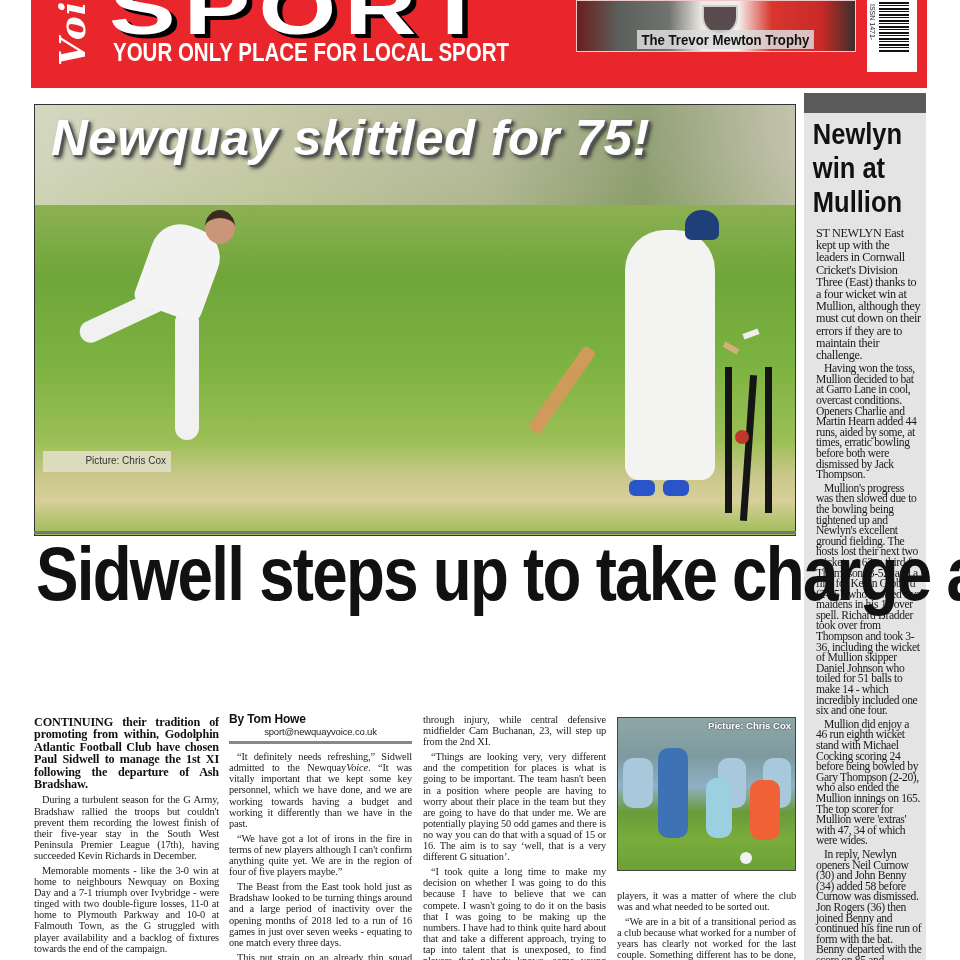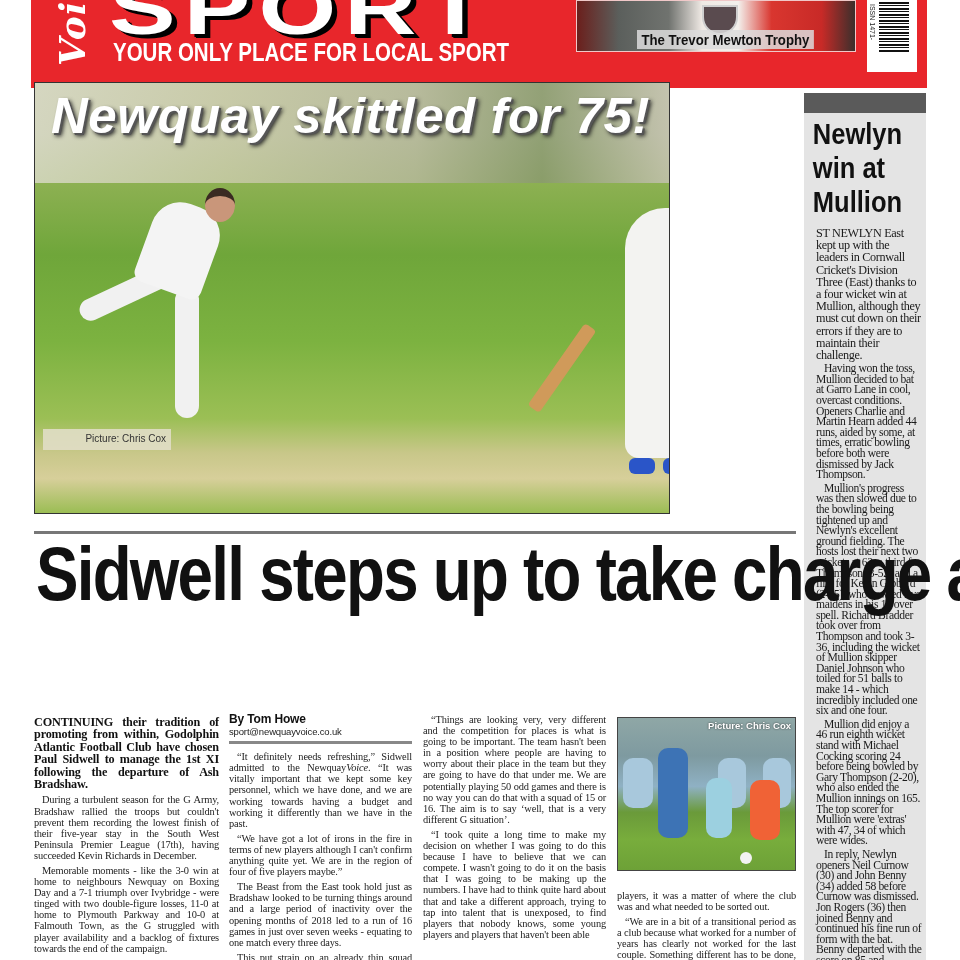--- a/index.html
+++ b/index.html
@@ -12,21 +12,21 @@
   .mast-sport { position: absolute; left: 78px; top: -34px; font-family: "Liberation Sans", sans-serif; font-weight: 900; font-size: 74px; color: #fff; letter-spacing: 6px; text-shadow: 3px 3px 0 #000, 4px 4px 0 #000; transform: scaleX(1.35); transform-origin: left top; }
   .mast-tagline { position: absolute; left: 82px; top: 38px; font-family: "Liberation Sans", sans-serif; font-weight: bold; font-size: 25px; color: #fff; letter-spacing: 0px; transform: scaleX(0.82); transform-origin: left top; white-space: nowrap; }
   .mast-photo { position: absolute; left: 545px; top: 0; width: 280px; height: 52px; background: linear-gradient(90deg, #6b1f1c 0%, #5b5f5c 15%, #70736f 33%, #efe9e4 45%, #f3f0ec 58%, #d9362f 70%, #c82a27 88%, #3a2f2c 100%); border: 1px solid #f0c8c8; overflow: hidden; }
   .mast-photo .trophy { position: absolute; left: 125px; top: 4px; width: 36px; height: 30px; border-radius: 0 0 18px 18px; background: #5a4b4f; border: 2px solid #cfcfcf; }
   .mast-photo .caption { position: absolute; left: 60px; bottom: 2px; background: rgba(220,220,220,0.85); padding: 1px 5px; font-family: "Liberation Sans", sans-serif; font-weight: bold; font-size: 15px; color: #111; transform: scaleX(0.88); transform-origin: left center; white-space: nowrap; }
   .barcode { position: absolute; left: 836px; top: 0; width: 50px; height: 72px; background: #fff; }
   .barcode .bars { position: absolute; left: 12px; top: 2px; width: 30px; height: 50px; background: repeating-linear-gradient(180deg, #111 0 2px, #fff 2px 3px, #111 3px 4px, #fff 4px 6px); }
   .barcode .num { position: absolute; left: 2px; top: 4px; font-family: "Liberation Sans", sans-serif; font-size: 7px; writing-mode: vertical-rl; color: #222; }
 
   
-  .main-photo { position: absolute; left: 34px; top: 82px; width: 636px; height: 432px; overflow: hidden; border: 1px solid #333;
+  .main-photo { position: absolute; left: 34px; top: 104px; width: 762px; height: 432px; overflow: hidden; border: 1px solid #333;
     background: linear-gradient(180deg, #c6c9a8 0%, #b8c19b 12%, #8fb154 22%, #6fa63a 40%, #7cb240 60%, #9bbf55 78%, #c8c789 86%, #d7cf9a 92%, #9bbd54 100%); }
   .photo-bg-building { position: absolute; left: 0; top: 0; width: 100%; height: 100px; background: linear-gradient(90deg, #d8d9c5 0%, #c9cba9 30%, #b5b89a 60%, #8a9a6e 80%, #c4c2b0 100%); opacity: 0.85; }
   .photo-headline { position: absolute; left: 16px; top: 4px; font-family: "Liberation Sans", sans-serif; font-style: italic; font-weight: 900; font-size: 50px; color: #fff; text-shadow: 2px 2px 0 #555, 3px 3px 4px #222; letter-spacing: 0.5px; transform: scaleX(1.02); transform-origin: left top; white-space: nowrap; }
   .bowler { position: absolute; left: 20px; top: 105px; width: 210px; height: 250px; }
   .bowler .torso { position: absolute; left: 90px; top: 15px; width: 70px; height: 90px; background: #f4f4f4; border-radius: 30px 30px 10px 10px; transform: rotate(20deg); }
   .bowler .head { position: absolute; left: 150px; top: 0; width: 30px; height: 34px; background: #c9967a; border-radius: 50%; border-top: 8px solid #3a2a22; }
   .bowler .leg1 { position: absolute; left: 20px; top: 90px; width: 120px; height: 22px; background: #f1f1f1; border-radius: 12px; transform: rotate(-25deg); }
   .bowler .leg2 { position: absolute; left: 120px; top: 100px; width: 24px; height: 130px; background: #f1f1f1; border-radius: 12px; }
   .batsman { position: absolute; left: 560px; top: 105px; width: 140px; height: 300px; }
   .batsman .body { position: absolute; left: 30px; top: 20px; width: 90px; height: 250px; background: #f3f3f1; border-radius: 40px 40px 14px 14px; }
@@ -53,21 +53,21 @@
   .rule-top { position: absolute; left: 34px; top: 531px; width: 762px; height: 3px; background: #777; }
   .main-headline { position: absolute; left: 36px; top: 530px; width: 770px; font-family: "Liberation Sans", sans-serif; font-weight: bold; font-size: 74px; line-height: 88px; color: #111; letter-spacing: -2px; transform: scaleX(0.86) scaleY(1.02); transform-origin: left top; white-space: nowrap; }
 
   
   .col { position: absolute; top: 716px; font-family: "Liberation Serif", serif; font-size: 10.4px; line-height: 11.1px; color: #222; text-align: justify; letter-spacing: -0.15px; }
   .col p { margin-bottom: 4px; text-indent: 8px; }
   .col1 { left: 34px; width: 185px; }
   .col1 .standfirst { font-weight: bold; font-size: 12.2px; line-height: 12.4px; text-indent: 0; color: #111; margin-bottom: 4px; }
   .col2 { left: 229px; width: 183px; top: 714px; }
   .byline { font-family: "Liberation Sans", sans-serif; font-weight: bold; font-size: 12px; color: #111; text-align: left; text-indent: 0 !important; margin-bottom: 1px !important; }
-  .byline-email { font-family: "Liberation Sans", sans-serif; font-size: 9.5px; color: #222; text-align: left; text-indent: 0 !important; margin-bottom: 4px !important; }
+  .byline-email { font-family: "Liberation Sans", sans-serif; font-size: 9.5px; color: #222; text-align: center; text-indent: 0 !important; margin-bottom: 4px !important; }
   .byline-rule { height: 3px; background: #888; margin: 0 0 7px 0; }
   .col3 { left: 423px; width: 183px; top: 714px; }
   .col4 { left: 617px; width: 179px; top: 890px; }
   .col .it { font-style: italic; }
 
   .inset-photo { position: absolute; left: 617px; top: 717px; width: 179px; height: 154px; border: 1px solid #444; overflow: hidden;
     background: linear-gradient(180deg, #8fa7a6 0%, #7e9aa0 25%, #8fb1c4 45%, #6a9a3a 62%, #78ad3c 80%, #6da137 100%); }
   .inset-photo .credit { position: absolute; right: 4px; top: 2px; font-family: "Liberation Sans", sans-serif; font-weight: bold; font-size: 9.5px; color: #fff; text-shadow: 0 0 2px #333; }
   .inset-photo .p { position: absolute; border-radius: 10px; }
 </style>
@@ -144,20 +144,21 @@
   <p class="byline">By Tom Howe</p>
   <p class="byline-email">sport@newquayvoice.co.uk</p>
   <div class="byline-rule"></div>
   <p><span>“It definitely needs refreshing,” Sidwell admitted to the Newquay</span><span class="it">Voice</span><span>. “It was vitally important that we kept some key personnel, which we have done, and we are working towards having a budget and working it differently than we have in the past.</span></p>
   <p>“We have got a lot of irons in the fire in terms of new players although I can't confirm anything quite yet. We are in the region of four of five players maybe.”</p>
   <p>The Beast from the East took hold just as Bradshaw looked to be turning things around and a large period of inactivity over the opening months of 2018 led to a run of 16 games in just over seven weeks - equating to one match every three days.</p>
   <p>This put strain on an already thin squad and, when you throw in suspensions and</p>
 </div>
 
 <div class="col col3">
+  <p style="text-indent:0">through injury, while central defensive midfielder Cam Buchanan, 23, will step up from the 2nd XI.</p>
   <p>“Things are looking very, very different and the competition for places is what is going to be important. The team hasn't been in a position where people are having to worry about their place in the team but they are going to have do that under me. We are potentially playing 50 odd games and there is no way you can do that with a squad of 15 or 16. The aim is to say ‘well, that is a very different G situation’.</p>
   <p>“I took quite a long time to make my decision on whether I was going to do this because I have to believe that we can compete. I wasn't going to do it on the basis that I was going to be making up the numbers. I have had to think quite hard about that and take a different approach, trying to tap into talent that is unexposed, to find players that nobody knows, some young players and players that haven't been able</p>
 </div>
 
 <figure class="inset-photo">
   <div class="p" style="left:40px; top:30px; width:30px; height:90px; background:#3d73b5;"></div>
   <div class="p" style="left:5px; top:40px; width:30px; height:50px; background:#a8c8dc;"></div>
   <div class="p" style="left:100px; top:40px; width:28px; height:50px; background:#a8c8dc;"></div>
   <div class="p" style="left:145px; top:40px; width:28px; height:50px; background:#a8c8dc;"></div>
   <div class="p" style="left:88px; top:60px; width:26px; height:60px; background:#9cd0e0;"></div>

